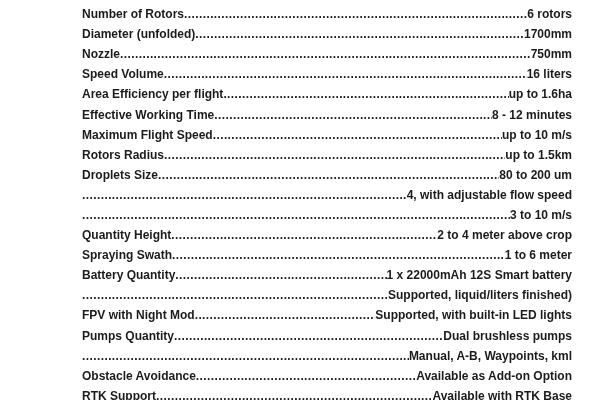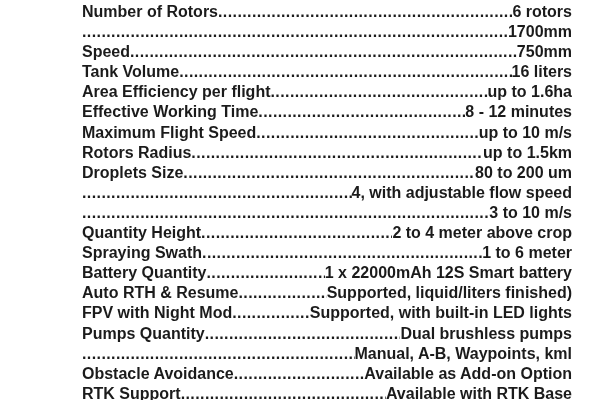--- a/index.html
+++ b/index.html
@@ -15,22 +15,22 @@
   }
   .spec-sheet {
     box-sizing: border-box;
     width: 600px;
     height: 400px;
     padding: 4px 28px 0 82px;
     background: #ffffff;
   }
   .spec-row {
     display: flex;
-    align-items: flex-start;
-    font-size: 16px;
+    align-items: center;
+    font-size: 12px;
     font-weight: bold;
     color: #1b1b1b;
     line-height: 1;
     height: 20.1px;
     white-space: nowrap;
     overflow: hidden;
   }
   .spec-label {
     flex: 0 0 auto;
   }
@@ -51,30 +51,31 @@
 </head>
 <body>
 
 <div class="spec-sheet" id="spec-sheet">
     <div class="spec-row">
       <span class="spec-label">Number of Rotors</span>
       <span class="spec-dots">..............................................................................................................................................</span>
       <span class="spec-value">6 rotors</span>
     </div>
     <div class="spec-row">
+      <span class="spec-label">Diameter (unfolded)</span>
       <span class="spec-dots">..............................................................................................................................................</span>
       <span class="spec-value">1700mm</span>
     </div>
     <div class="spec-row">
-      <span class="spec-label">Speed</span>
+      <span class="spec-label">Nozzle</span>
       <span class="spec-dots">..............................................................................................................................................</span>
       <span class="spec-value">750mm</span>
     </div>
     <div class="spec-row">
-      <span class="spec-label">Tank Volume</span>
+      <span class="spec-label">Speed Volume</span>
       <span class="spec-dots">..............................................................................................................................................</span>
       <span class="spec-value">16 liters</span>
     </div>
     <div class="spec-row">
       <span class="spec-label">Area Efficiency per flight</span>
       <span class="spec-dots">..............................................................................................................................................</span>
       <span class="spec-value">up to 1.6ha</span>
     </div>
     <div class="spec-row">
       <span class="spec-label">Effective Working Time</span>
@@ -113,21 +114,20 @@
       <span class="spec-label">Spraying Swath</span>
       <span class="spec-dots">..............................................................................................................................................</span>
       <span class="spec-value">1 to 6 meter</span>
     </div>
     <div class="spec-row">
       <span class="spec-label">Battery Quantity</span>
       <span class="spec-dots">..............................................................................................................................................</span>
       <span class="spec-value">1 x 22000mAh 12S Smart battery</span>
     </div>
     <div class="spec-row">
-      <span class="spec-label">Auto RTH &amp; Resume</span>
       <span class="spec-dots">..............................................................................................................................................</span>
       <span class="spec-value">Supported, liquid/liters finished)</span>
     </div>
     <div class="spec-row">
       <span class="spec-label">FPV with Night Mod</span>
       <span class="spec-dots">..............................................................................................................................................</span>
       <span class="spec-value">Supported, with built-in LED lights</span>
     </div>
     <div class="spec-row">
       <span class="spec-label">Pumps Quantity</span>

